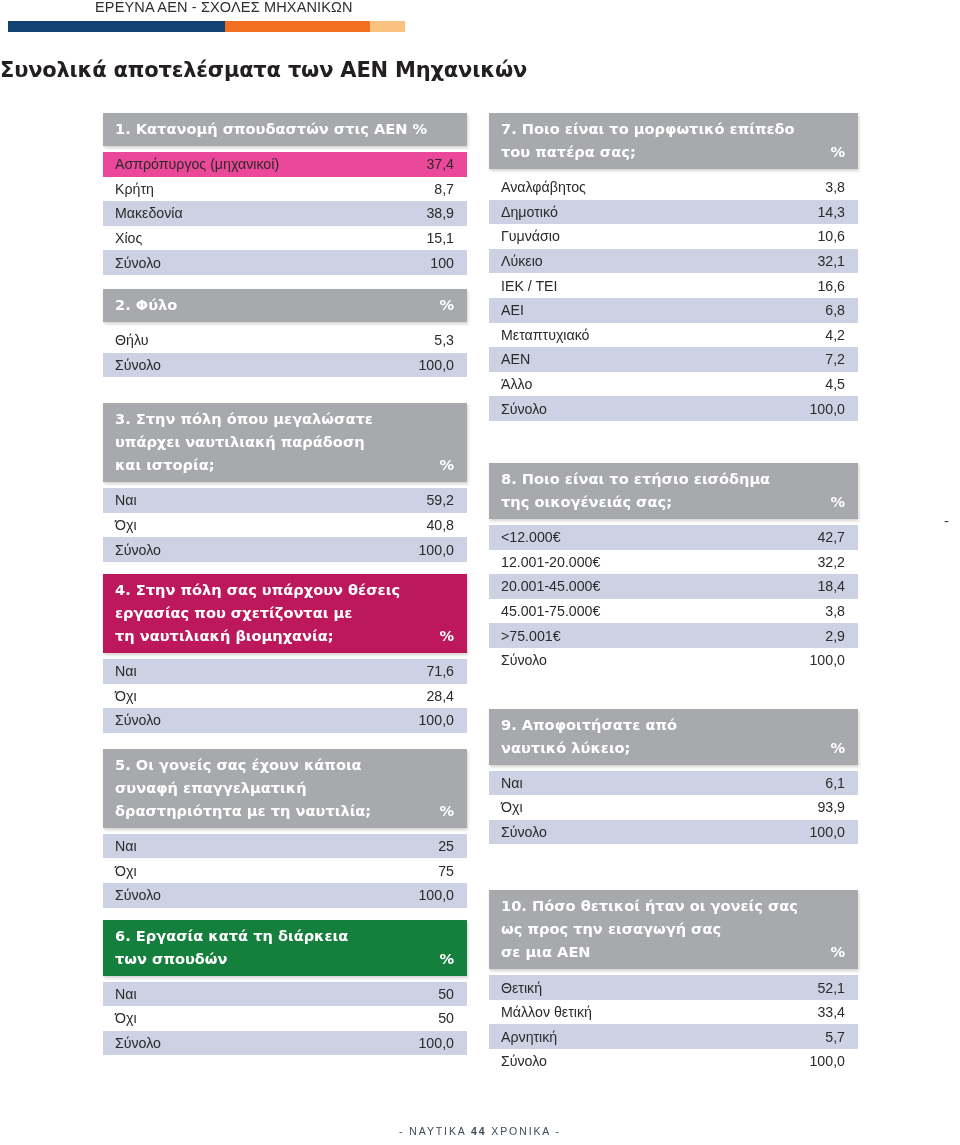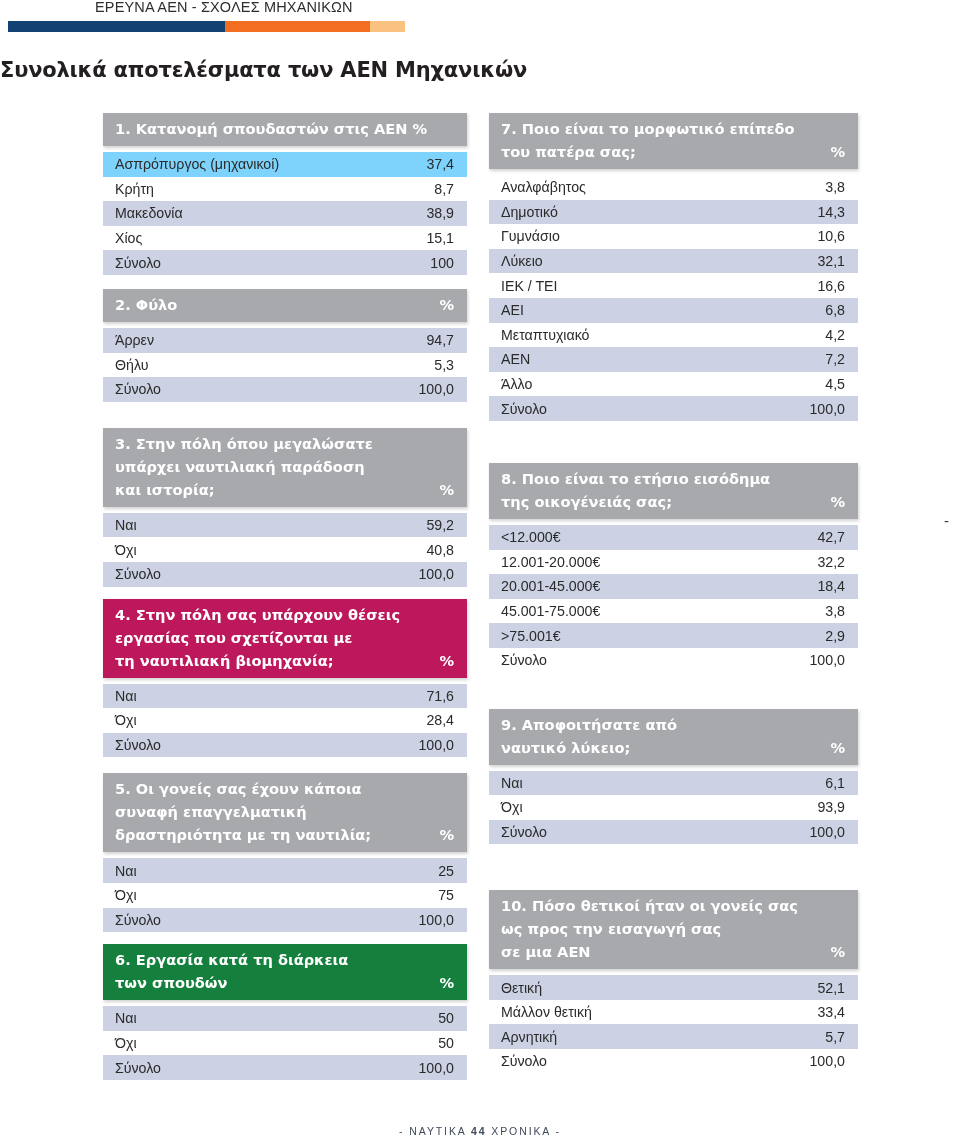--- a/index.html
+++ b/index.html
@@ -140,21 +140,21 @@
 <div id="page-title">Συνολικά αποτελέσματα των ΑΕΝ Μηχανικών</div>
 
 <div class="column" id="col-left">
     <div class="qtable">
       <div class="qhead" style="background: rgb(167, 169, 172);">
         <span class="qhead-lines">
           <span class="qhead-line">1. Κατανομή σπουδαστών στις ΑΕΝ %</span>
         </span>
       </div>
       <div class="rows">
-        <div class="qrow alt" style="background: #7dd3fc;">
+        <div class="qrow alt" style="background: #ec4899;">
           <span class="lbl">Ασπρόπυργος (μηχανικοί)</span>
           <span class="val">37,4</span>
         </div>
         <div class="qrow plain" style="background: rgb(255, 255, 255);">
           <span class="lbl">Κρήτη</span>
           <span class="val">8,7</span>
         </div>
         <div class="qrow alt" style="background: rgb(204, 210, 227);">
           <span class="lbl">Μακεδονία</span>
           <span class="val">38,9</span>
@@ -171,24 +171,20 @@
     </div>
     <div class="gap" style="height: 14px;"></div>
     <div class="qtable">
       <div class="qhead" style="background: rgb(167, 169, 172);">
         <span class="qhead-lines">
           <span class="qhead-line">2. Φύλο</span>
         </span>
         <span class="qhead-pct">%</span>
       </div>
       <div class="rows">
-        <div class="qrow alt" style="background: rgb(204, 210, 227);">
-          <span class="lbl">Άρρεν</span>
-          <span class="val">94,7</span>
-        </div>
         <div class="qrow plain" style="background: rgb(255, 255, 255);">
           <span class="lbl">Θήλυ</span>
           <span class="val">5,3</span>
         </div>
         <div class="qrow alt" style="background: rgb(204, 210, 227);">
           <span class="lbl">Σύνολο</span>
           <span class="val">100,0</span>
         </div>
       </div>
     </div>

